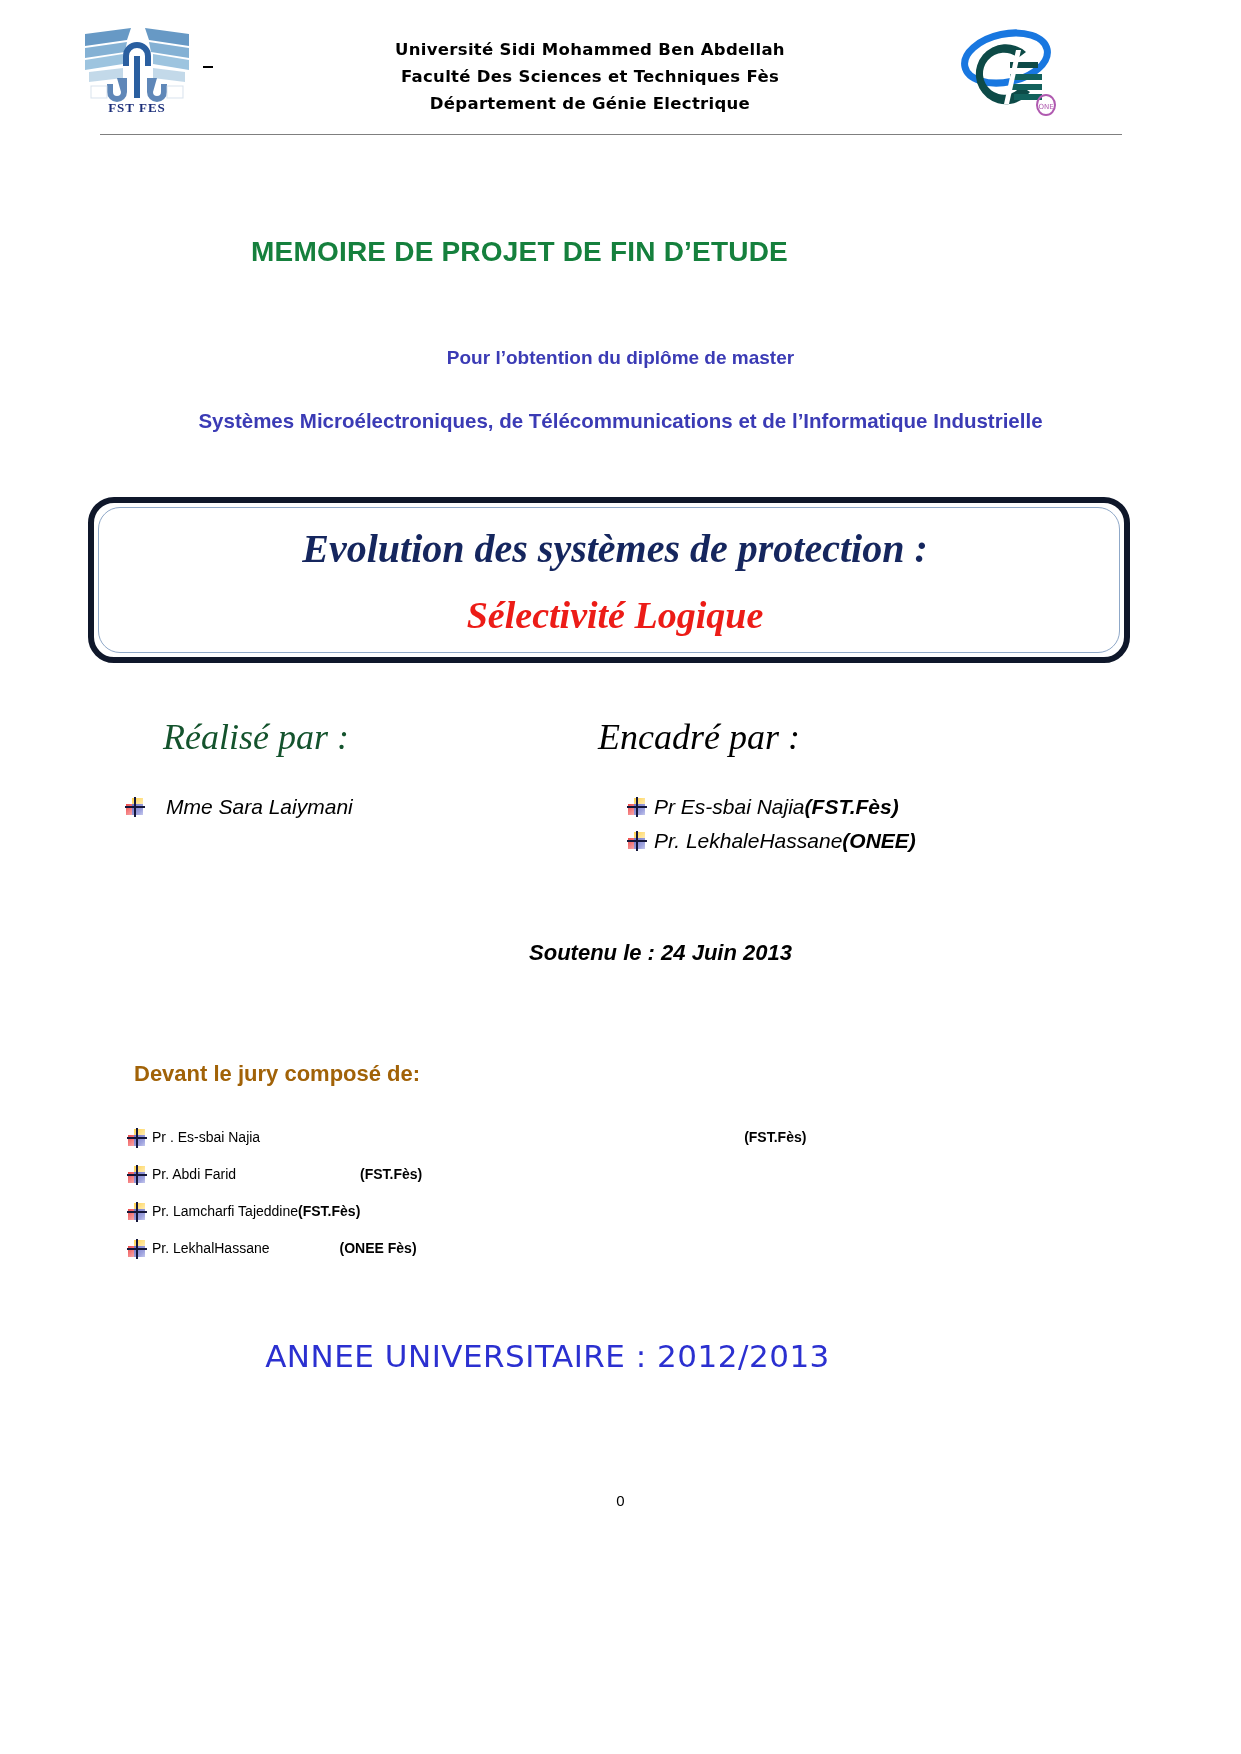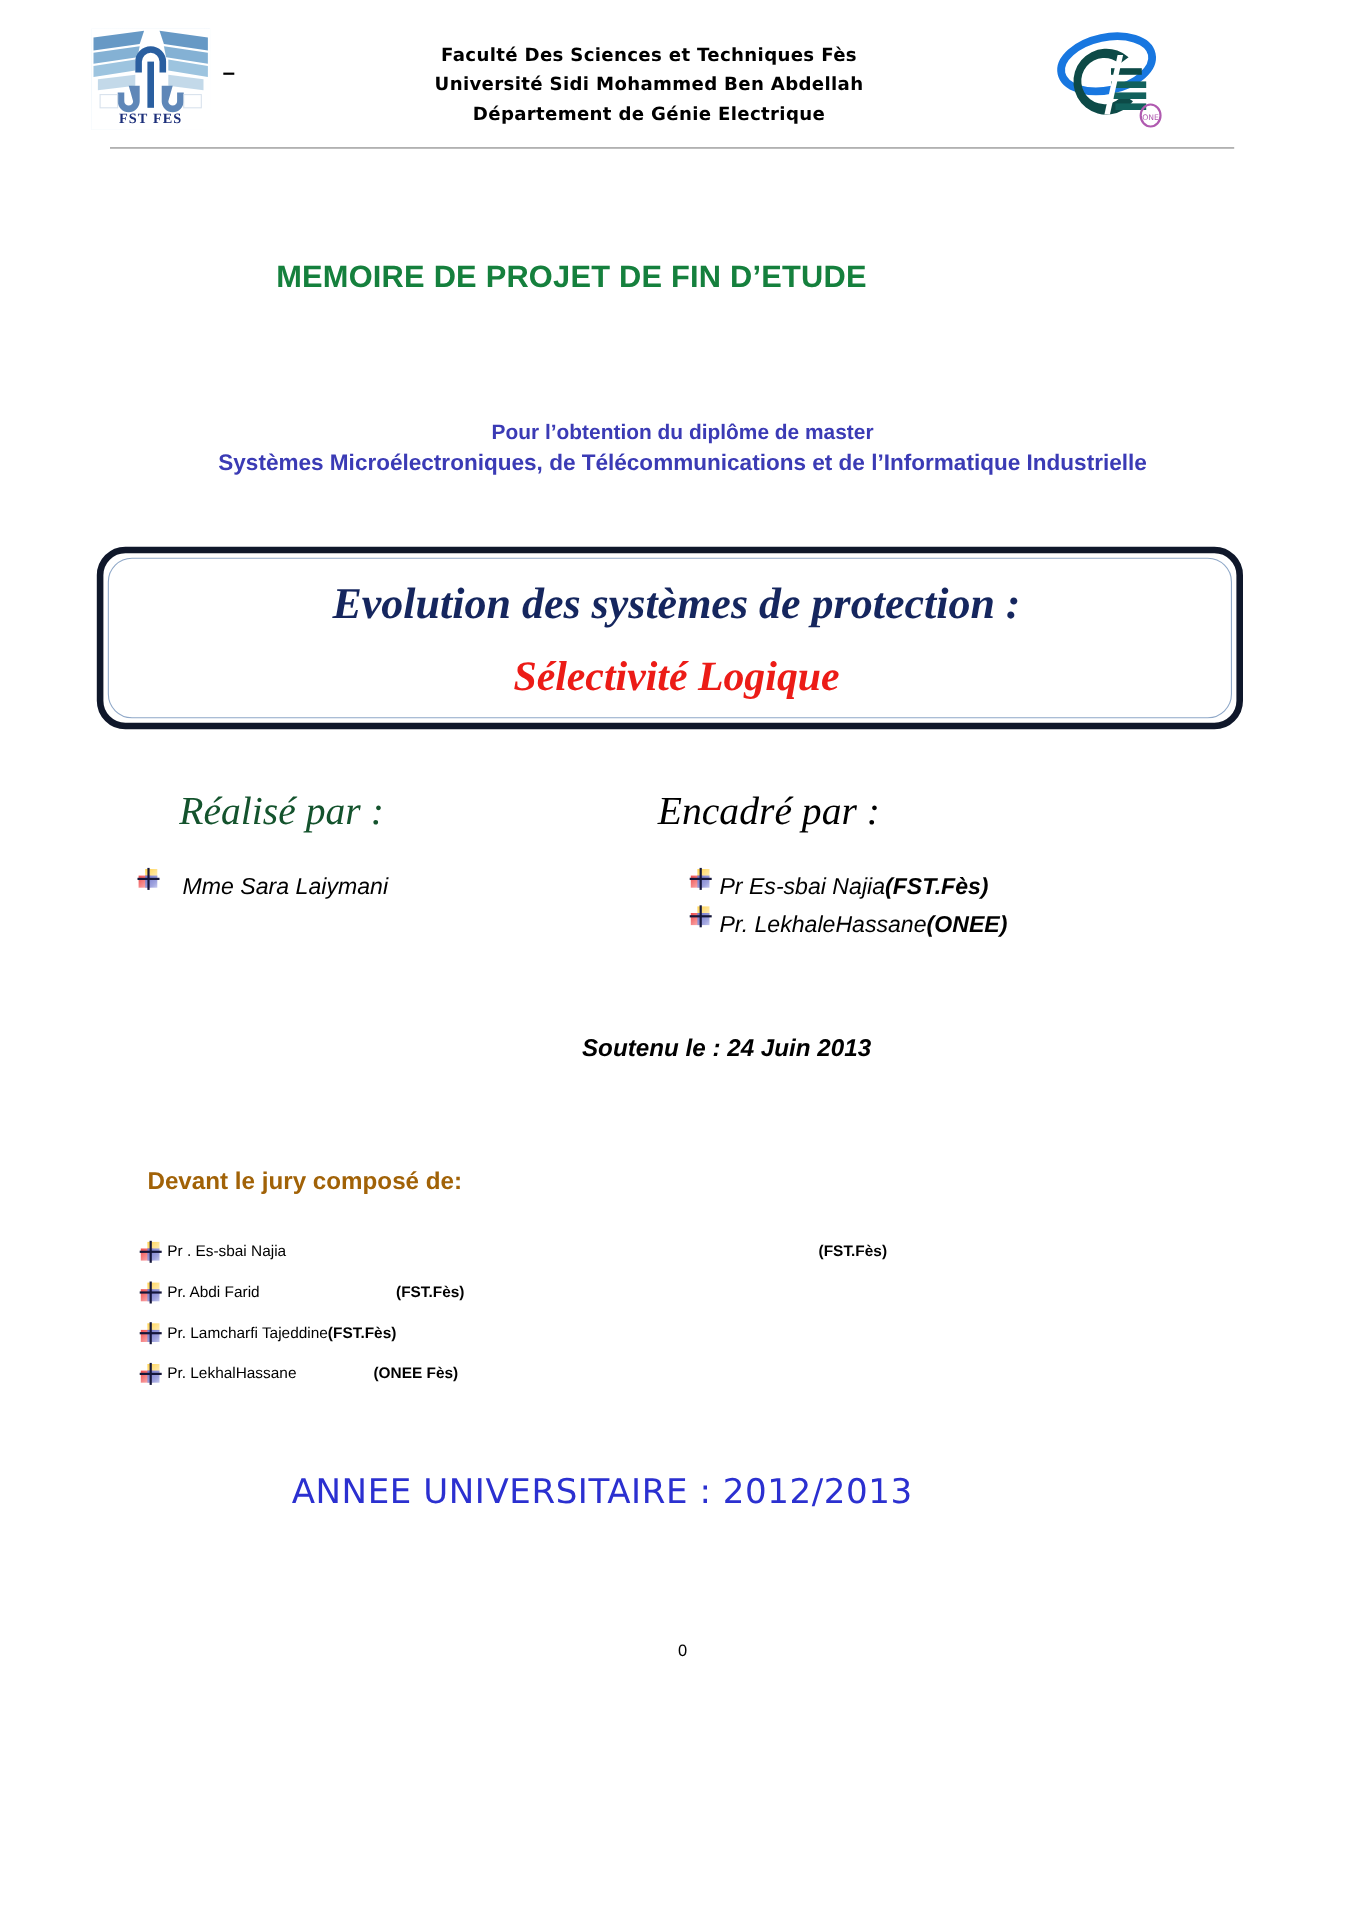--- a/index.html
+++ b/index.html
@@ -118,21 +118,20 @@
   .subtitle-1 {
     position: absolute;
     left: 0;
     top: 347px;
     width: 1241px;
     text-align: center;
     font-family: "Liberation Sans", sans-serif;
     font-weight: bold;
     font-size: 19px;
     color: #3b3bb5;
-    margin-top: 36px;
   }
 
   .subtitle-2 {
     position: absolute;
     left: 150px;
     top: 403px;
     width: 941px;
     text-align: center;
     font-family: "Liberation Sans", sans-serif;
     font-weight: bold;
@@ -216,20 +215,21 @@
   }
   .author-right {
     position: absolute;
     left: 628px;
     top: 790px;
     width: 520px;
   }
 
   .bline {
     display: flex;
+    align-items: center;
     font-family: "Liberation Sans", sans-serif;
     font-style: italic;
     font-size: 21px;
     line-height: 34px;
     color: #000000;
     white-space: nowrap;
   }
   .bline .txt { margin-left: 8px; }
   .bline .txt.indent { margin-left: 22px; }
   .bline b { font-weight: bold; }
@@ -367,22 +367,22 @@
           <rect x="8" y="60" width="16" height="12"></rect>
           <rect x="84" y="60" width="16" height="12"></rect>
         </g>
       </svg>
       <div class="fstlabel">FST FES</div>
     </div>
 
     <div class="header-dash"></div>
 
     <div class="header-text">
+      <div>Université Sidi Mohammed Ben Abdellah</div>
       <div>Faculté Des Sciences et Techniques Fès</div>
-      <div>Université Sidi Mohammed Ben Abdellah</div>
       <div>Département de Génie Electrique</div>
     </div>
 
     <div class="logo-onee">
       <svg viewBox="0 0 112 100" xmlns="http://www.w3.org/2000/svg">
         <ellipse cx="58" cy="36" rx="42" ry="24" transform="rotate(-12 58 36)" fill="none" stroke="#1877e0" stroke-width="7"></ellipse>
         <path d="M78 30 a30 30 0 1 0 4 40 l-9 -6 a21 21 0 1 1 -3 -28 z" fill="#0d4a47"></path>
         <rect x="62" y="40" width="28" height="6" fill="#0d4a47"></rect>
         <g fill="#12615c">
           <rect x="62" y="52" width="32" height="6"></rect>

